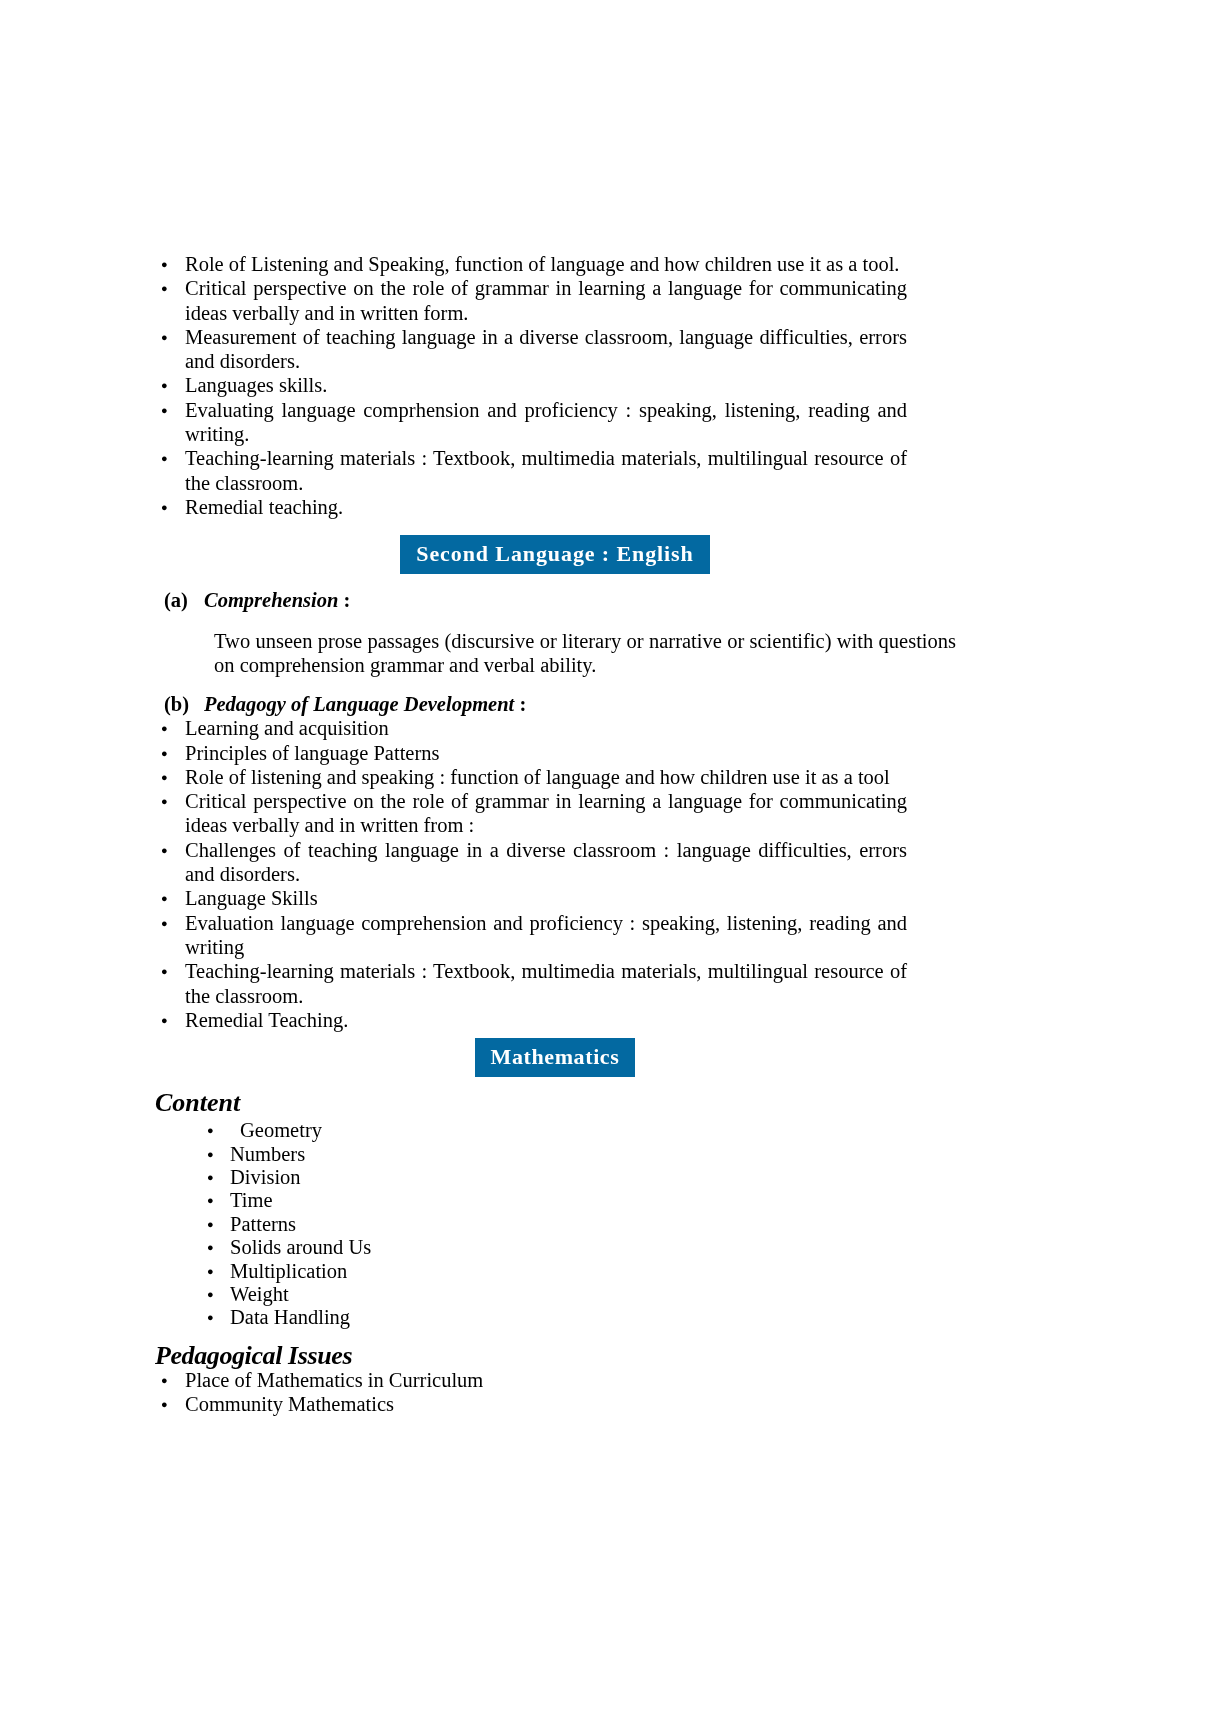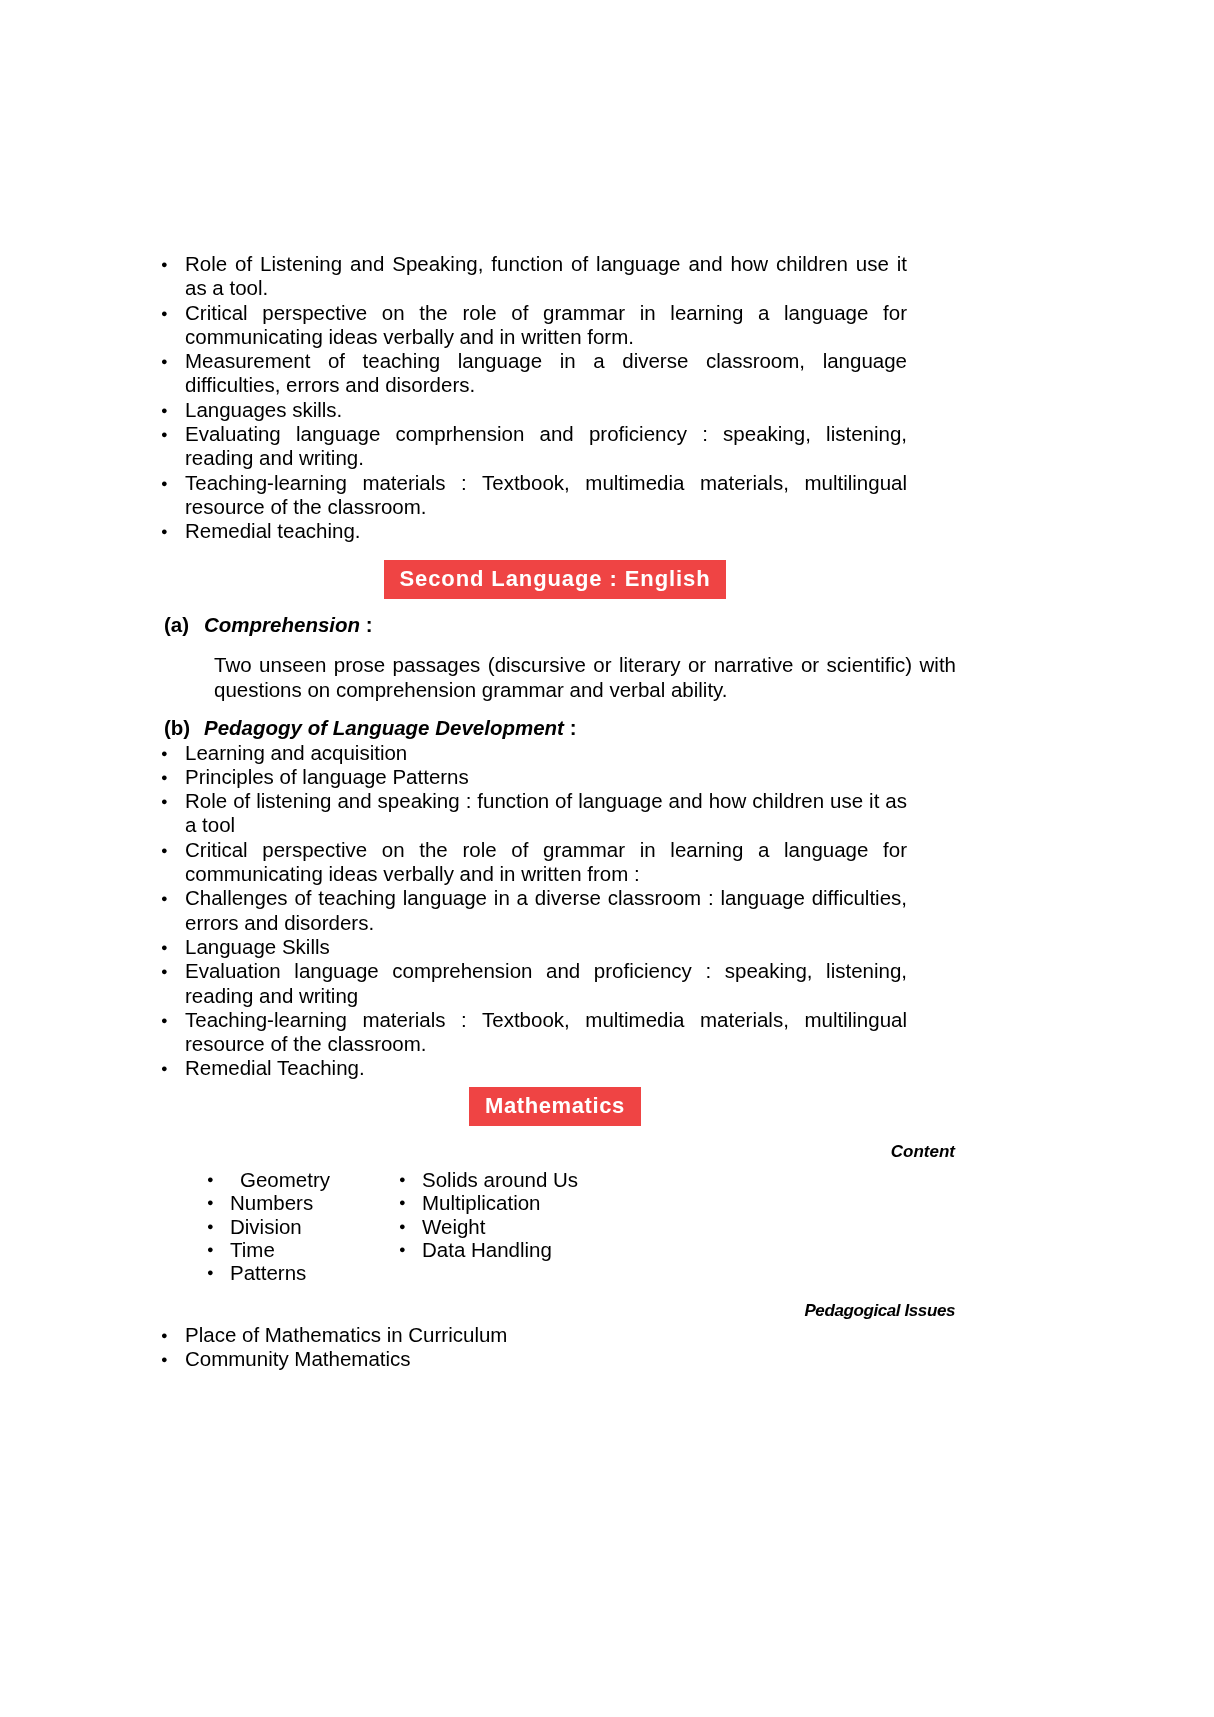--- a/index.html
+++ b/index.html
@@ -5,21 +5,21 @@
   html, body {
     margin: 0;
     padding: 0;
     background: #ffffff;
   }
   .page {
     position: relative;
     width: 1212px;
     height: 1717px;
     background: #ffffff;
-    font-family: Liberation Sans, sans-serif;
+    font-family: Liberation Serif, serif;
     color: #000000;
     overflow: hidden;
   }
 
   .content {
     position: absolute;
     left: 155px;
     top: 252px;
     width: 800px;
   }
@@ -52,21 +52,21 @@
   
   .lvl2 { margin-left: 48px; width: 752px; }
 
   
   .banner-wrap {
     display: flex;
     justify-content: center;
   }
   .banner {
     display: inline-block;
-    background: #ef4444;
+    background: #0369a1;
     color: #ffffff;
     font-weight: bold;
     font-size: 22px;
     line-height: 1;
     padding: 8px 16px 9px 16px;
     letter-spacing: 0.9px;
     white-space: nowrap;
   }
   .banner.math { letter-spacing: 0.6px; }
 
@@ -103,31 +103,31 @@
     font-size: 20.5px;
     line-height: 24.5px;
     text-align: justify;
     text-justify: inter-word;
   }
 
   
   .sec-label {
     font-weight: bold;
     font-style: italic;
-    font-size: 17px;
+    font-size: 26px;
     line-height: 24px;
     margin-top: 14px;
-    text-align: right;
   }
   .sec-label.tight { letter-spacing: -0.4px; }
 
   .cols {
     display: flex;
     margin-top: 4px;
     margin-left: 48px;
+    flex-direction: column;
   }
   .col {
     display: block;
   }
   .col.c1 { width: 192px; }
   .col.c2 { width: 330px; }
   .col.c3 { width: 230px; }
 
   ul.cl {
     list-style: none;

